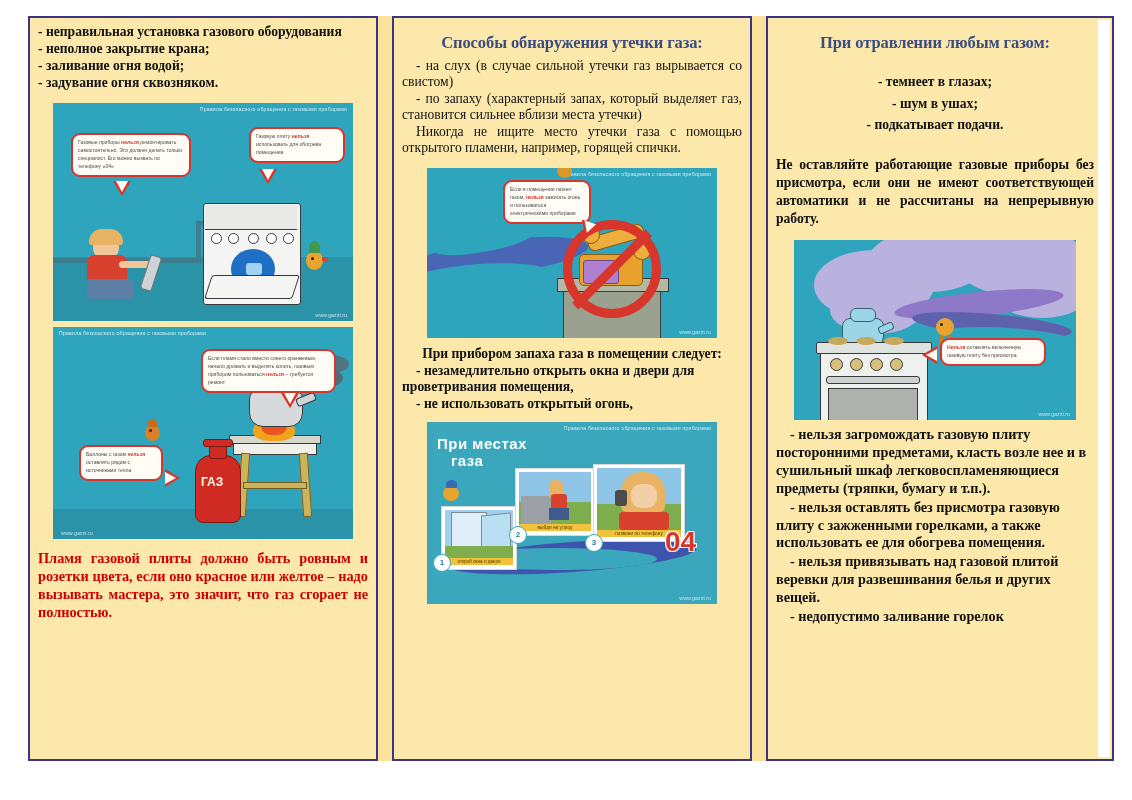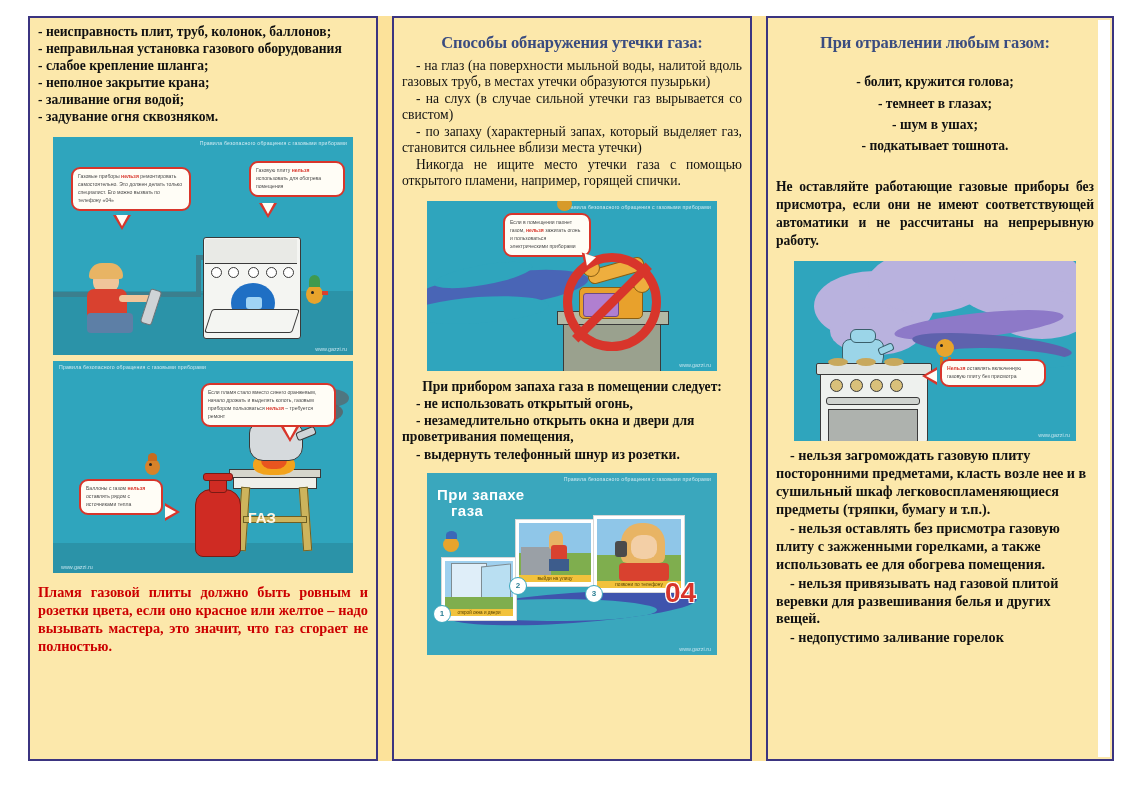--- a/index.html
+++ b/index.html
@@ -138,23 +138,21 @@
 <div class="page">
   <div class="cream-bed"></div>
 
   <div class="columns">
 
     <div class="panel c1">
       <div class="panel-inner">
 
 
         <div class="blk bold">
-          <p>- неисправность плит, труб, колонок, баллонов;</p>
           <p>- неправильная установка газового оборудования</p>
-          <p>- слабое крепление шланга;</p>
           <p>- неполное закрытие крана;</p>
           <p>- заливание огня водой;</p>
           <p>- задувание огня сквозняком.</p>
         </div>
 
         <div class="ill" style="width:300px;height:218px;margin-top:12px;">
           <div class="banner">Правила безопасного обращения с газовыми приборами</div>
 
           <div class="floor" style="height:64px;"></div>
           <div class="hl" style="left:0;width:150px;bottom:60px;"></div>
@@ -225,21 +223,21 @@
           <div style="position:absolute;left:206px;top:50px;width:32px;height:14px;background:#cfd4d8;border:1.5px solid #3a3a3a;border-radius:8px;"></div>
           <div style="position:absolute;left:214px;top:42px;width:16px;height:10px;background:#b9bfc4;border:1.4px solid #3a3a3a;border-radius:4px;"></div>
           <div style="position:absolute;left:243px;top:68px;width:18px;height:7px;background:#cfd4d8;border:1.4px solid #3a3a3a;transform:rotate(-22deg);border-radius:3px;"></div>
 
           <div style="position:absolute;left:238px;top:40px;width:52px;height:22px;background:#5c6266;border-radius:50%;opacity:.85;"></div>
           <div style="position:absolute;left:262px;top:28px;width:34px;height:18px;background:#5c6266;border-radius:50%;opacity:.7;"></div>
 
           <div style="position:absolute;left:142px;top:128px;width:44px;height:66px;background:#cf2b23;border:1.6px solid #7a1a14;border-radius:16px 16px 8px 8px;"></div>
           <div style="position:absolute;left:156px;top:116px;width:16px;height:14px;background:#cf2b23;border:1.6px solid #7a1a14;border-radius:3px;"></div>
           <div style="position:absolute;left:150px;top:112px;width:28px;height:6px;background:#cf2b23;border:1.4px solid #7a1a14;border-radius:3px;"></div>
-          <div style="position:absolute;left:148px;top:148px;width:34px;text-align:center;color:#fff6e6;font-weight:bold;font-size:15px;font-family:'Liberation Sans',sans-serif;margin-left:44px;">ГАЗ</div>
+          <div style="position:absolute;left:148px;top:148px;width:34px;text-align:left;color:#fff6e6;font-weight:bold;font-size:12px;font-family:'Liberation Sans',sans-serif;">ГАЗ</div>
 
           <div style="position:absolute;left:92px;top:98px;width:15px;height:16px;background:#d7822a;border-radius:50%;"></div>
           <div style="position:absolute;left:95px;top:92px;width:9px;height:8px;background:#c96b1e;border-radius:50% 50% 0 0;"></div>
           <div style="position:absolute;left:96px;top:102px;width:3px;height:3px;background:#222;border-radius:50%;"></div>
 
           <div class="bub" style="left:148px;top:22px;width:135px;">
             <span>Если пламя стало вместо синего оранжевым, начало дрожать и выделять копоть, газовым прибором пользоваться </span><b>нельзя</b><span> – требуется ремонт</span>
           </div>
           <div class="arrow-d" style="left:228px;top:66px;">
               <i></i>
@@ -259,21 +257,20 @@
 
       </div>
     </div>
 
     <div class="panel c2">
       <div class="panel-inner">
 
         <div class="hdr">Способы обнаружения утечки газа:</div>
 
         <div class="blk just">
-          <p class="ind">- на глаз (на поверхности мыльной воды, налитой вдоль газовых труб, в местах утечки образуются пузырьки)</p>
           <p class="ind">- на слух (в случае сильной утечки газ вырывается со свистом)</p>
           <p class="ind">- по запаху (характерный запах, который выделяет газ, становится сильнее вблизи места утечки)</p>
           <p class="ind">Никогда не ищите место утечки газа с помощью открытого пламени, например, горящей спички.</p>
         </div>
 
         <div class="ill" style="width:290px;height:170px;margin-top:12px;">
           <div class="banner">Правила безопасного обращения с газовыми приборами</div>
 
           <div style="position:absolute;left:-18px;top:72px;width:180px;height:34px;background:#4c5fb5;border-radius:50%;transform:rotate(-7deg);opacity:.92;"></div>
           <div style="position:absolute;left:-18px;top:96px;width:140px;height:26px;background:#2fa5bd;border-radius:50%;transform:rotate(-4deg);"></div>
@@ -298,30 +295,29 @@
           </div>
           <div class="arrow-d" style="left:152px;top:54px;transform:rotate(18deg);">
               <i></i>
             </div>
 
           <div class="wm">www.gazzi.ru</div>
         </div>
 
         <div class="blk bold" style="margin-top:8px;">
           <p style="text-align:center;">При прибором запаха газа в помещении следует:</p>
+          <p class="ind just">- незамедлительно открыть окна и двери для проветривания помещения,</p>
           <p class="ind">- не использовать открытый огонь,</p>
-          <p class="ind just">- незамедлительно открыть окна и двери для проветривания помещения,</p>
-          <p class="ind">- выдернуть телефонный шнур из розетки.</p>
         </div>
 
         <div class="ill" style="width:290px;height:182px;margin-top:10px;background:#3aa7bd;">
           <div class="banner">Правила безопасного обращения с газовыми приборами</div>
 
           <div style="position:absolute;left:10px;top:14px;color:#ffffff;font-family:'Liberation Sans',sans-serif;font-weight:bold;font-size:15px;line-height:1.1;letter-spacing:.5px;">
-            <div>При запахе</div>
+            <div>При местах</div>
             <div style="margin-left:14px;">газа</div>
           </div>
 
           <div style="position:absolute;left:20px;top:120px;width:250px;height:30px;background:#3f54ad;border-radius:50%;transform:rotate(-4deg);"></div>
           <div style="position:absolute;left:30px;top:126px;width:200px;height:22px;background:#3aa7bd;border-radius:50%;"></div>
 
           <div style="position:absolute;left:16px;top:64px;width:16px;height:15px;background:#e8a42c;border-radius:50%;"></div>
           <div style="position:absolute;left:19px;top:58px;width:11px;height:8px;background:#3b68b8;border-radius:50% 50% 0 0;"></div>
 
           <div style="position:absolute;left:14px;top:84px;width:76px;height:64px;background:#fff;border:1.5px solid #d8d8d8;padding:3px;box-sizing:border-box;">
@@ -367,24 +363,23 @@
     </div>
 
     <div class="panel c3">
       <div class="panel-inner">
 
         <div class="hdr">При отравлении любым газом:</div>
 
         <div class="spacer14"></div>
 
         <div class="blk bold center" style="line-height:1.5;">
-          <p>- болит, кружится голова;</p>
           <p>- темнеет в глазах;</p>
           <p>- шум в ушах;</p>
-          <p>- подкатывает тошнота.</p>
+          <p>- подкатывает подачи.</p>
         </div>
 
         <div class="spacer20"></div>
 
         <div class="blk bold just" style="line-height:1.32;">Не оставляйте работающие газовые приборы без присмотра, если они не имеют соответствующей автоматики и не рассчитаны на непрерывную работу.</div>
 
         <div class="ill" style="width:282px;height:180px;margin-top:12px;background:#2fa5bd;">
           <div class="banner">Правила безопасного обращения с газовыми приборами</div>
 
           <div style="position:absolute;left:20px;top:10px;width:120px;height:70px;background:#b9b2de;border-radius:50%;"></div>

